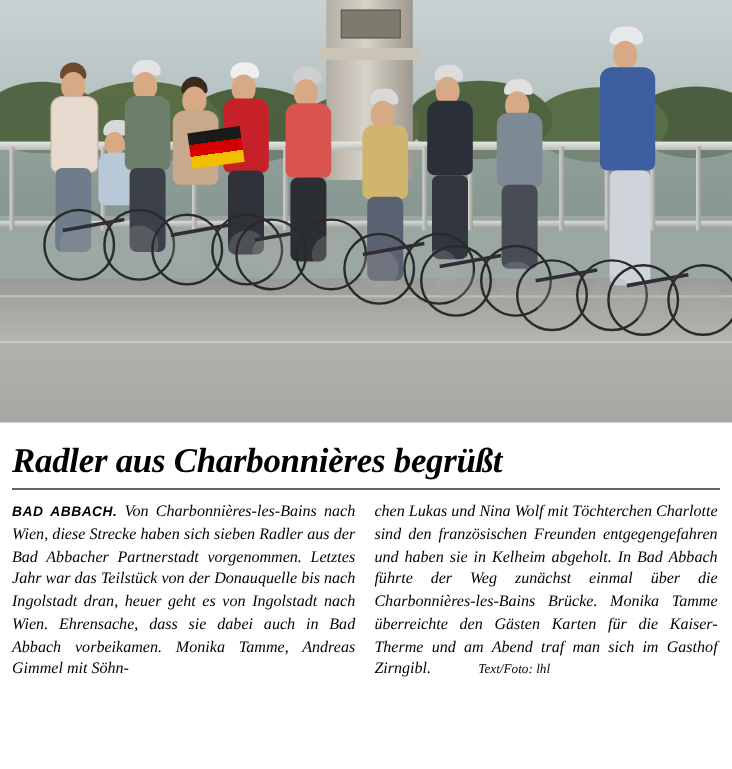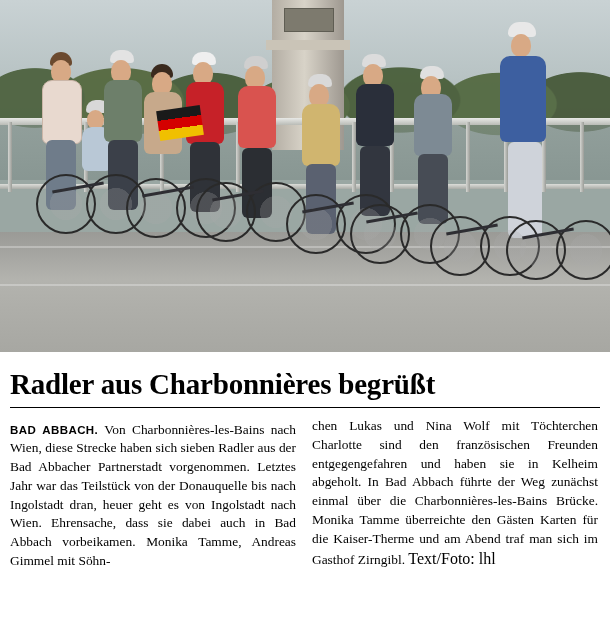--- a/index.html
+++ b/index.html
@@ -11,20 +11,21 @@
     width: 610px;
     height: 641px;
     font-family: "Liberation Serif", serif;
     overflow: hidden;
   }
   .page {
     position: relative;
     width: 610px;
     height: 641px;
     background: #ffffff;
+    font-style: italic;
   }
 
   
   .photo {
     position: relative;
     width: 610px;
     height: 352px;
     overflow: hidden;
     background: #9aa7a3;
   }
@@ -161,21 +162,21 @@
     text-align: justify;
     color: #000;
     hyphens: manual;
   }
   .kicker {
     font-family: "Liberation Sans", sans-serif;
     font-weight: bold;
     font-size: 11.5px;
     letter-spacing: .4px;
   }
-  .credit { font-size: 16px; }
+  .credit { font-size: 11px; margin-left: 36px; }
 </style>
 </head>
 <body>
 
 <div class="page">
 
   <div class="photo">
     <div class="sky"></div>
     <div class="treeline"></div>
     <div class="river"></div>

